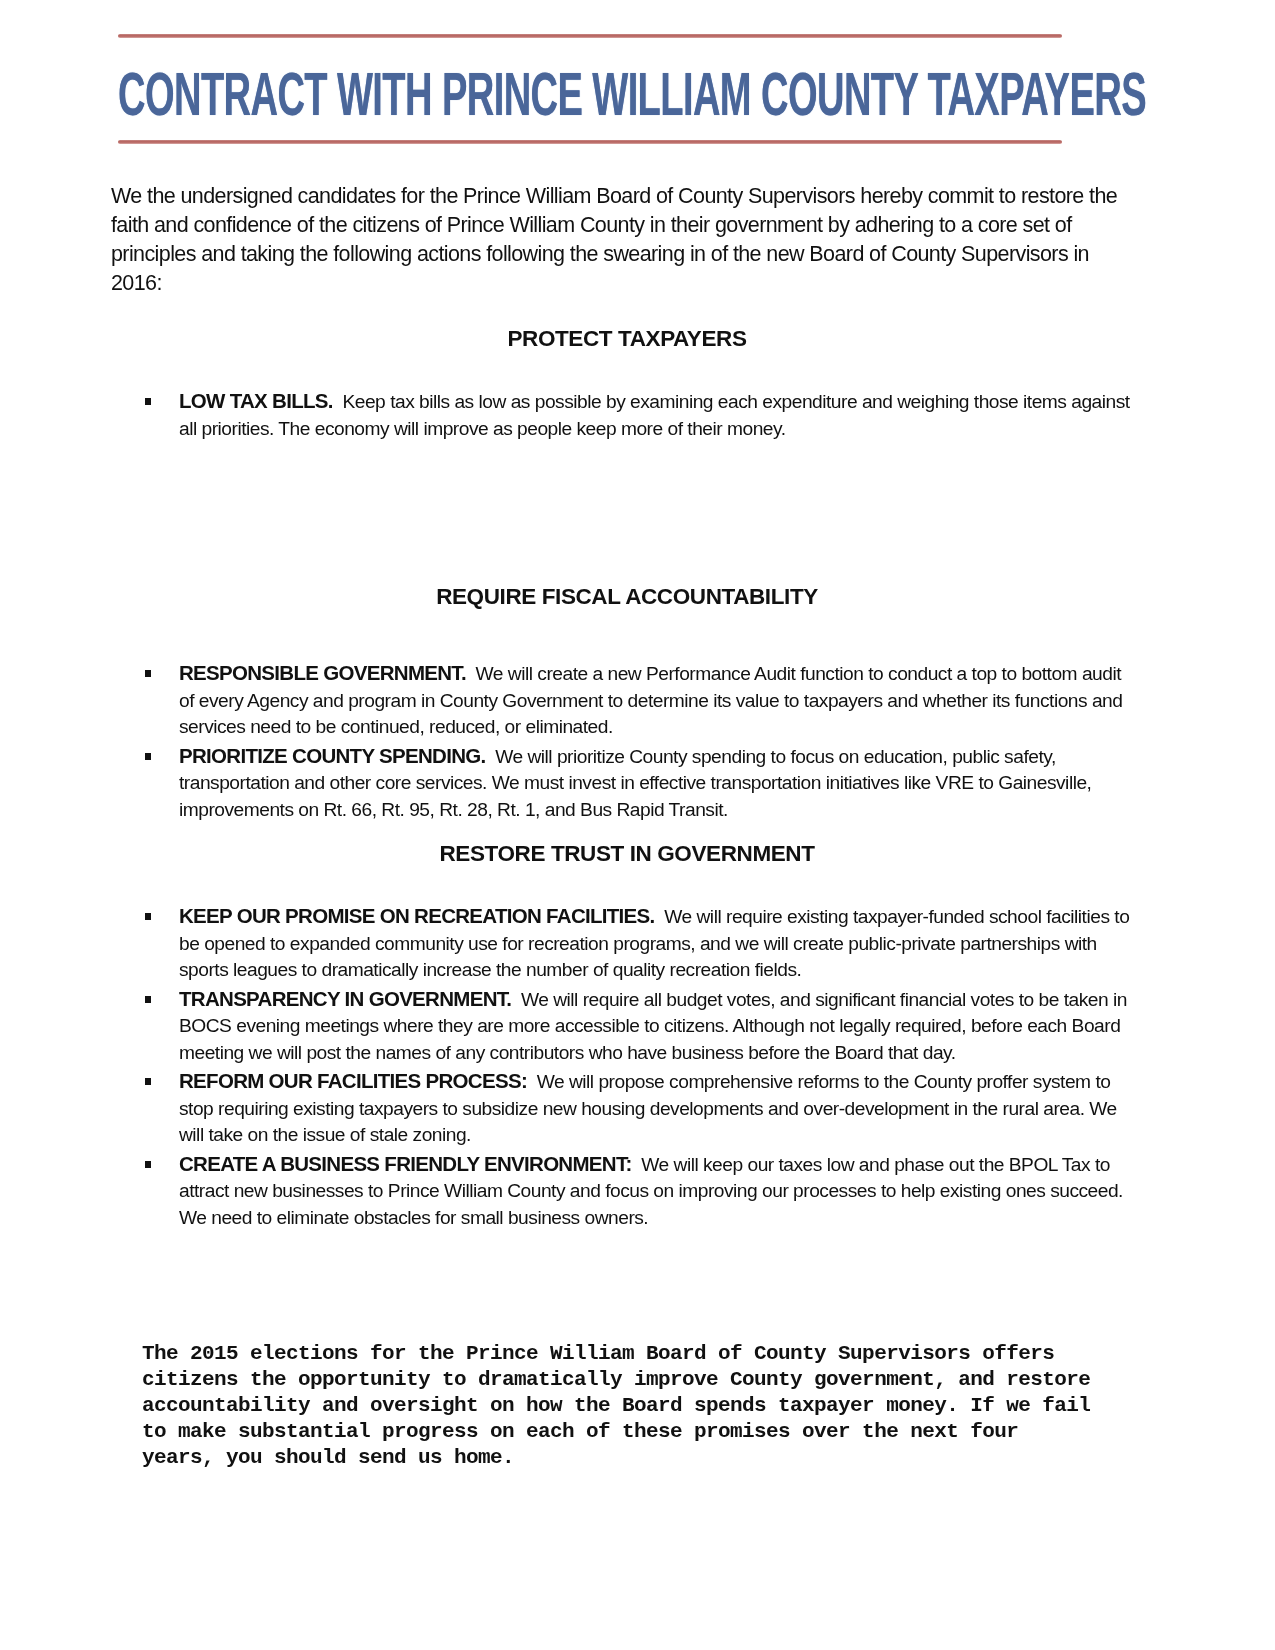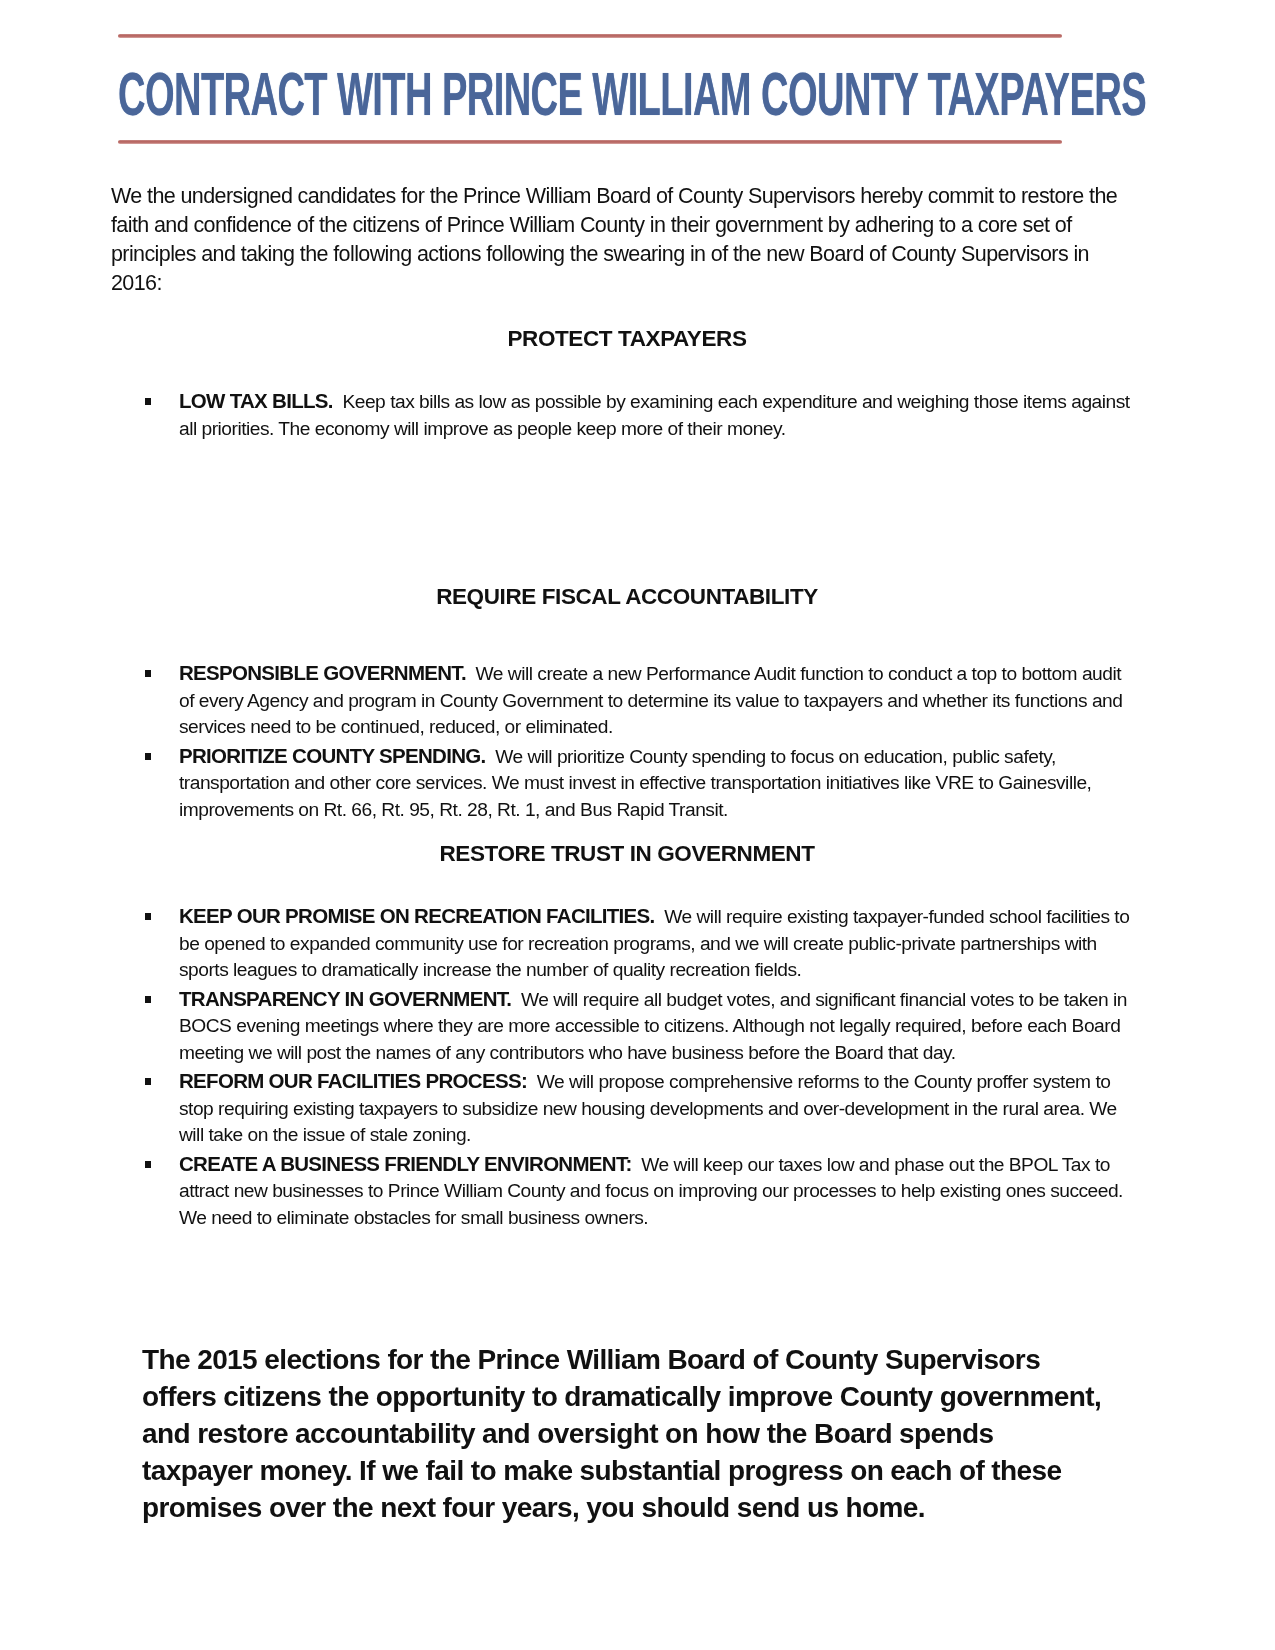--- a/index.html
+++ b/index.html
@@ -17,21 +17,21 @@
   .intro { position: absolute; left: 107px; top: 178px; width: 1010px; font-size: 21.5px;
            line-height: 29px; letter-spacing: -0.6px; }
   .section-title { position: absolute; left: 0; width: 1212px; text-align: center;
                    font-weight: bold; font-size: 22.5px; letter-spacing: -0.4px; margin-left: 21px; }
   ul.items { position: absolute; left: 142px; width: 990px; list-style: none; margin: 0; padding: 0; }
   ul.items li { position: relative; padding-left: 37px; font-size: 19.2px; line-height: 26.5px;
                 letter-spacing: -0.5px; margin-bottom: 2px; }
   ul.items li .bullet { position: absolute; left: 3px; top: 10px; width: 6px; height: 7px; background: #111; }
   ul.items li .lead { font-weight: bold; font-size: 20.5px; letter-spacing: -0.7px; }
   .closing { position: absolute; left: 142px; top: 1341px; width: 960px; font-weight: bold;
-             font-size: 28px; line-height: 37px; letter-spacing: -0.6px; }
+             font-size: 21px; line-height: 26px; letter-spacing: -0.6px; font-family: Liberation Mono, monospace; }
 </style>
 </head>
 <body>
 
 <div class="banner">
   <div class="rule top"></div>
   <div class="title">CONTRACT WITH PRINCE WILLIAM COUNTY TAXPAYERS</div>
   <div class="rule bottom"></div>
 </div>
 

